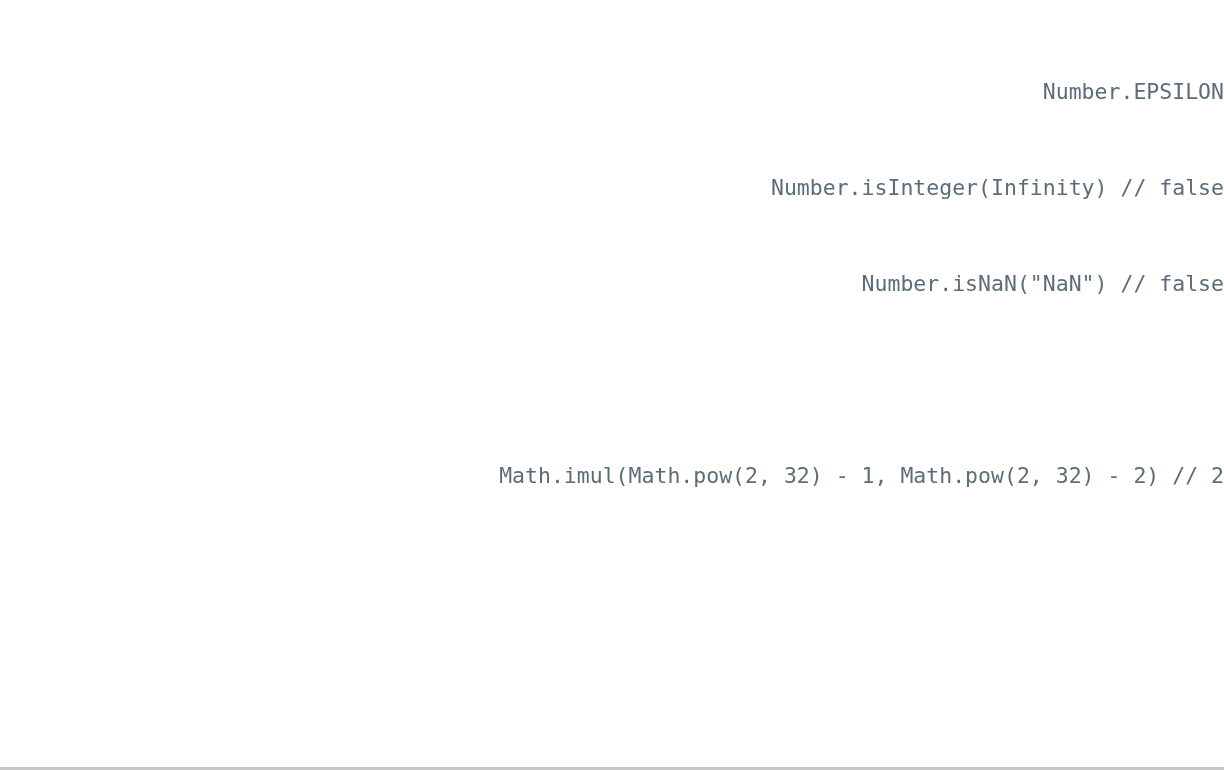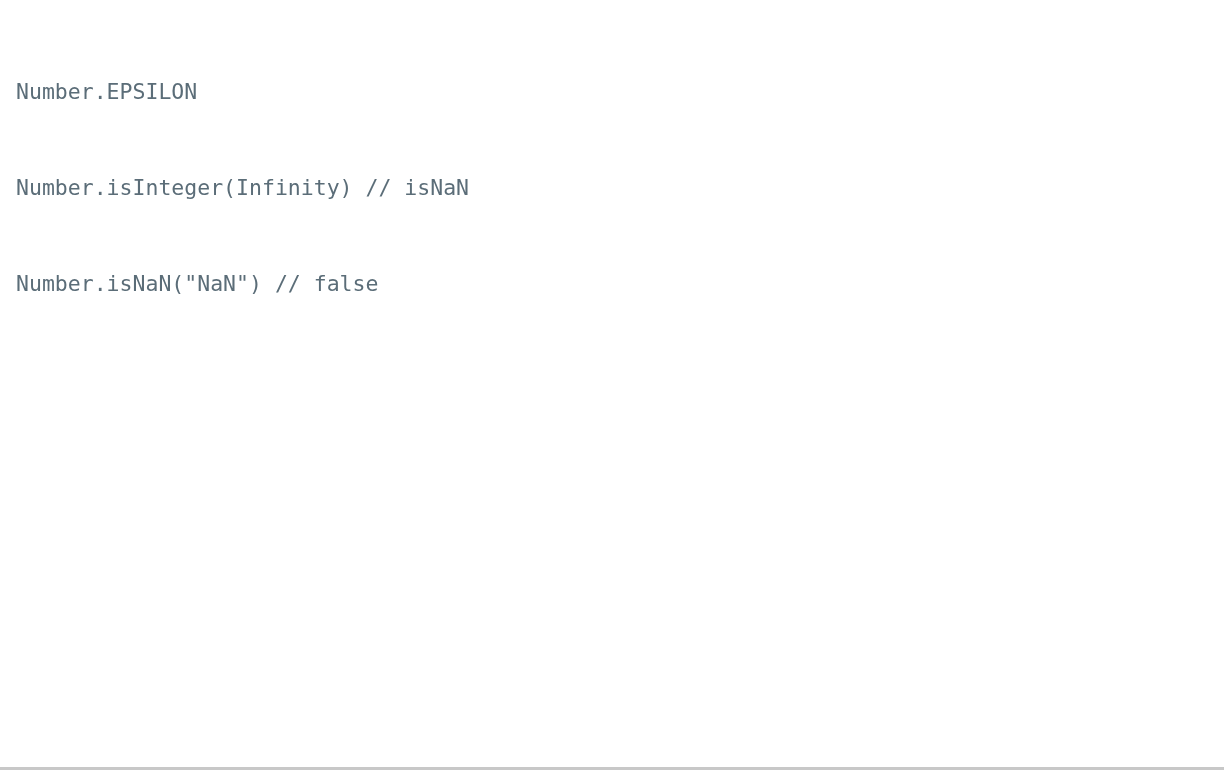--- a/index.html
+++ b/index.html
@@ -5,34 +5,35 @@
   html, body { margin: 0; padding: 0; background: #ffffff; }
   body { width: 1224px; height: 770px; position: relative; overflow: hidden; }
   .code-block {
     position: absolute; left: 16px; top: 12px; right: 0;
     font-family: "DejaVu Sans Mono", "Liberation Mono", monospace;
     font-size: 21.5px;
     line-height: 32px;
     color: #5b6d78;
     white-space: pre;
   }
-  .code-line { height: 32px; }
+  .code-line { height: 32px; text-align: right; }
   .bottom-rule {
     position: absolute; left: 0; right: 0; bottom: 0; height: 3px;
     background: #c8c8c8;
   }
 </style>
 </head>
 <body>
 
 <div class="code-block">
   <div class="code-line">Number.EPSILON</div>
-  <div class="code-line">Number.isInteger(Infinity) // isNaN</div>
+  <div class="code-line">Number.isInteger(Infinity) // false</div>
   <div class="code-line">Number.isNaN("NaN") // false</div>
   <div class="code-line"></div>
+  <div class="code-line">Math.imul(Math.pow(2, 32) - 1, Math.pow(2, 32) - 2) // 2</div>
   <div class="code-line"></div>
   
   
   
   
   
   
   
   
   

